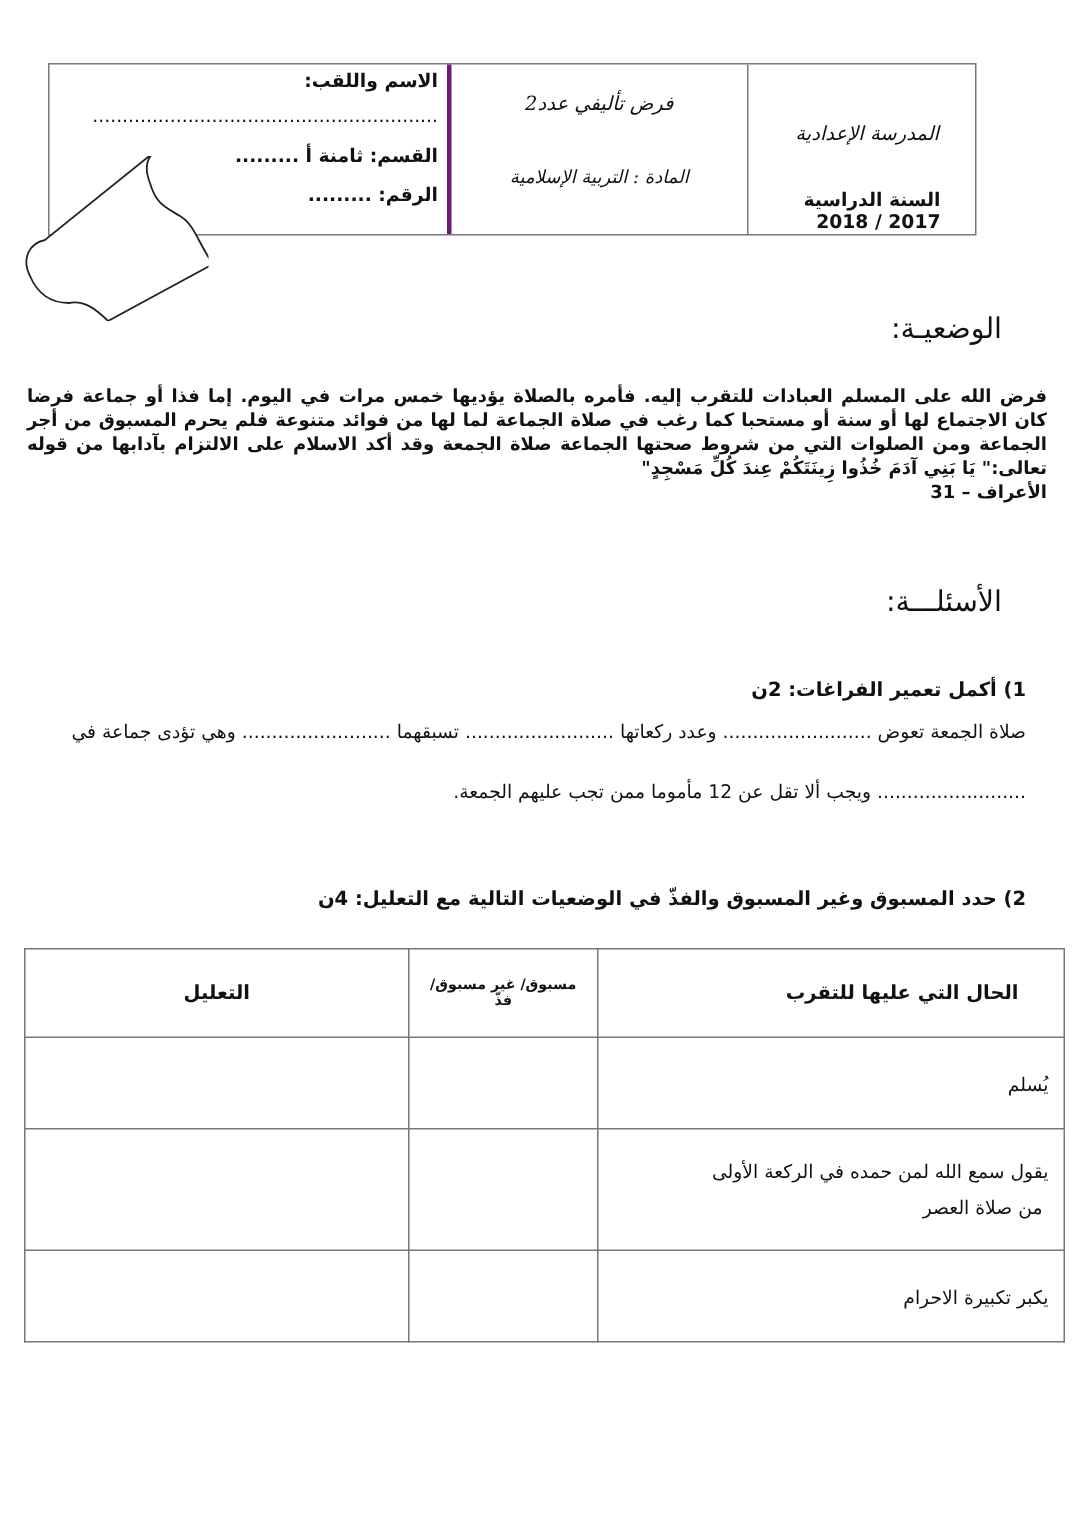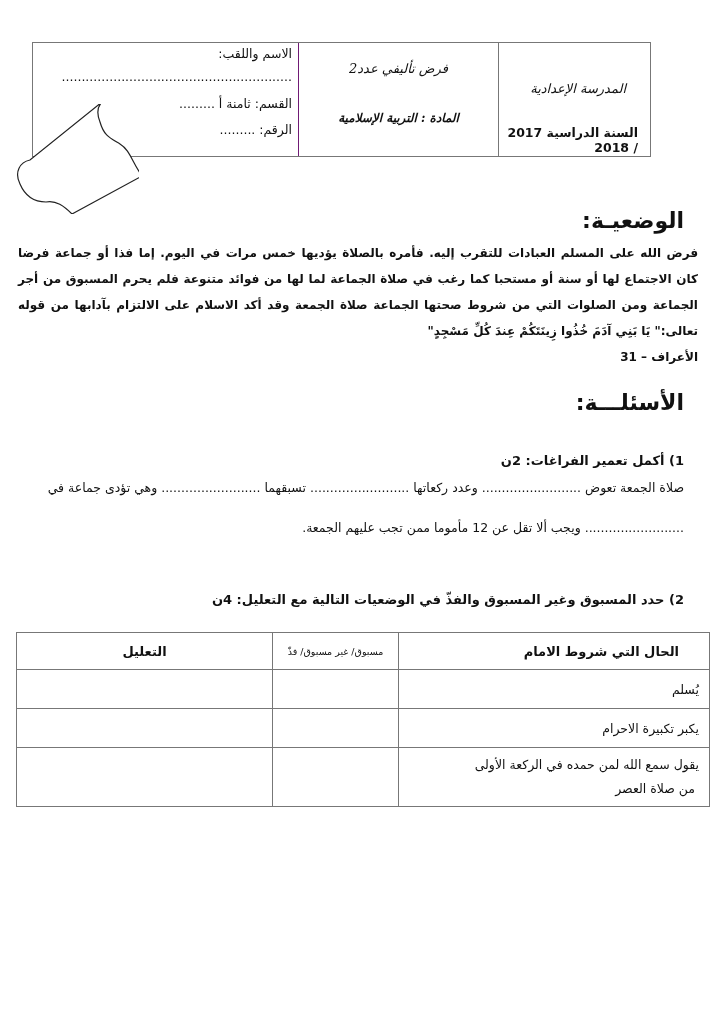--- a/index.html
+++ b/index.html
@@ -5,63 +5,63 @@
   html, body { margin: 0; padding: 0; background: #ffffff; }
   body { width: 720px; height: 1018px; position: relative; overflow: hidden;
          font-family: "DejaVu Sans", sans-serif; color: #111; }
   .rtl { direction: rtl; }
 
   
   .header-box { position: absolute; left: 32px; top: 42px; width: 619px; height: 115px;
                 border: 1px solid #777; display: flex; direction: rtl; box-sizing: border-box; }
   .hcell { box-sizing: border-box; height: 100%; position: relative; }
   .hcell.school { width: 152px; border-left: 1px solid #777; }
-  .hcell.subject { width: 200px; border-left: 1px solid #701a75; }
+  .hcell.subject { width: 200px; border-left: 3px solid #701a75; }
   .hcell.student { flex: 1; }
   .school-name { position: absolute; right: 24px; top: 38px; font-family: "DejaVu Serif", serif;
                  font-style: italic; font-size: 13px; }
-  .school-year { position: absolute; right: 12px; top: 82px; font-size: 12.5px; font-weight: bold; }
+  .school-year { position: absolute; right: 23px; top: 82px; font-size: 12.5px; font-weight: bold; }
   .exam-title { position: absolute; left: 0; right: 0; top: 18px; text-align: center;
                 font-family: "DejaVu Serif", serif; font-style: italic; font-size: 13px; }
   .exam-subject { position: absolute; left: 0; right: 0; top: 68px; text-align: center;
-                  font-family: "DejaVu Serif", serif; font-style: italic; font-weight: bold; font-size: 12px; }
-  .field { position: absolute; right: 6px; font-size: 12.5px; font-weight: normal; white-space: nowrap; }
+                  font-family: "DejaVu Serif", serif; font-style: italic; font-weight: normal; font-size: 12px; }
+  .field { position: absolute; right: 6px; font-size: 12.5px; font-weight: bold; white-space: nowrap; }
   .f-name { top: 3px; }
   .f-dots { top: 26px; right: 6px; font-weight: normal; letter-spacing: 0; }
   .f-class { top: 53px; margin-left: 41px; }
   .f-number { top: 79px; }
 
   
   .scroll-shape { position: absolute; left: 14px; top: 104px; width: 125px; height: 110px; }
 
   
-  .section-title { position: absolute; right: 36px; font-size: 22px; font-weight: bold; }
+  .section-title { position: absolute; right: 52px; font-size: 19px; font-weight: normal; }
   .st-situation { top: 208px; }
   .st-questions { top: 390px; }
 
   
-  .paragraph { position: absolute; right: 22px; width: 680px; top: 240px; direction: rtl;
-               font-size: 12px; font-weight: bold; line-height: 26px; text-align: justify; }
+  .paragraph { position: absolute; right: 22px; width: 680px; top: 256px; direction: rtl;
+               font-size: 12px; font-weight: bold; line-height: 16px; text-align: justify; }
 
   
   .q-title { position: absolute; right: 36px; font-size: 13px; font-weight: bold; direction: rtl; white-space: nowrap; }
   .q1-title { top: 453px; text-align: center; }
   .q2-title { top: 592px; }
   .fill-line { position: absolute; right: 36px; font-size: 12.5px; direction: rtl; white-space: nowrap; }
   .fl-1 { top: 480px; }
   .fl-2 { top: 520px; }
 
   
   .q-table { position: absolute; left: 16px; top: 632px; width: 694px; border-collapse: collapse;
              direction: rtl; font-size: 12.5px; }
-  .q-table td, .q-table th { border: 1px solid #777; padding: 4px 10px; vertical-align: middle; }
+  .q-table td, .q-table th { border: 1px solid #777; padding: 15px 10px; vertical-align: middle; }
   .q-table th { height: 28px; font-weight: bold; font-size: 13px; }
   .q-table td { height: 30px; }
   .q-table th.c-case { width: 270px; text-align: right; padding-right: 30px; }
-  .q-table th.c-type { width: 105px; font-size: 9.5px; font-weight: normal; text-align: center; }
+  .q-table th.c-type { width: 105px; font-size: 9.5px; font-weight: bold; text-align: center; }
   .q-table th.c-reason { text-align: center; }
   .q-table td.tall { height: 50px; line-height: 24px; }
   .multi span { display: block; }
 </style>
 </head>
 <body>
 
 <div class="header-box">
   <div class="hcell school">
     <div class="school-name">المدرسة الإعدادية</div>
@@ -93,36 +93,36 @@
 
 <div class="q-title q1-title">1)  أكمل تعمير الفراغات: 2ن</div>
 <div class="fill-line fl-1">صلاة الجمعة تعوض ......................... وعدد ركعاتها ......................... تسبقهما ......................... وهي تؤدى جماعة في</div>
 <div class="fill-line fl-2">......................... ويجب ألا تقل عن 12 مأموما ممن تجب عليهم الجمعة.</div>
 
 <div class="q-title q2-title">2)  حدد المسبوق وغير المسبوق والفذّ في الوضعيات التالية مع التعليل: 4ن</div>
 
 <table class="q-table">
   <tbody>
       <tr>
-    <th class="c-case">الحال التي شروط الامام</th>
+    <th class="c-case">الحال التي عليها للتقرب</th>
     <th class="c-type">مسبوق/ غير مسبوق/ فذّ</th>
     <th class="c-reason">التعليل</th>
   </tr>
   <tr>
     <td>يُسلم</td>
-    <td></td>
-    <td></td>
-  </tr>
-  <tr>
-    <td>يكبر تكبيرة الاحرام</td>
     <td></td>
     <td></td>
   </tr>
   <tr>
     <td class="tall multi">
       <span>يقول سمع الله لمن حمده في الركعة الأولى</span>
       <span style="padding-right:4px;">من صلاة العصر</span>
     </td>
     <td class="tall"></td>
     <td class="tall"></td>
   </tr>
+  <tr>
+    <td>يكبر تكبيرة الاحرام</td>
+    <td></td>
+    <td></td>
+  </tr>
 </tbody>
   </table>
 
 </body></html>

